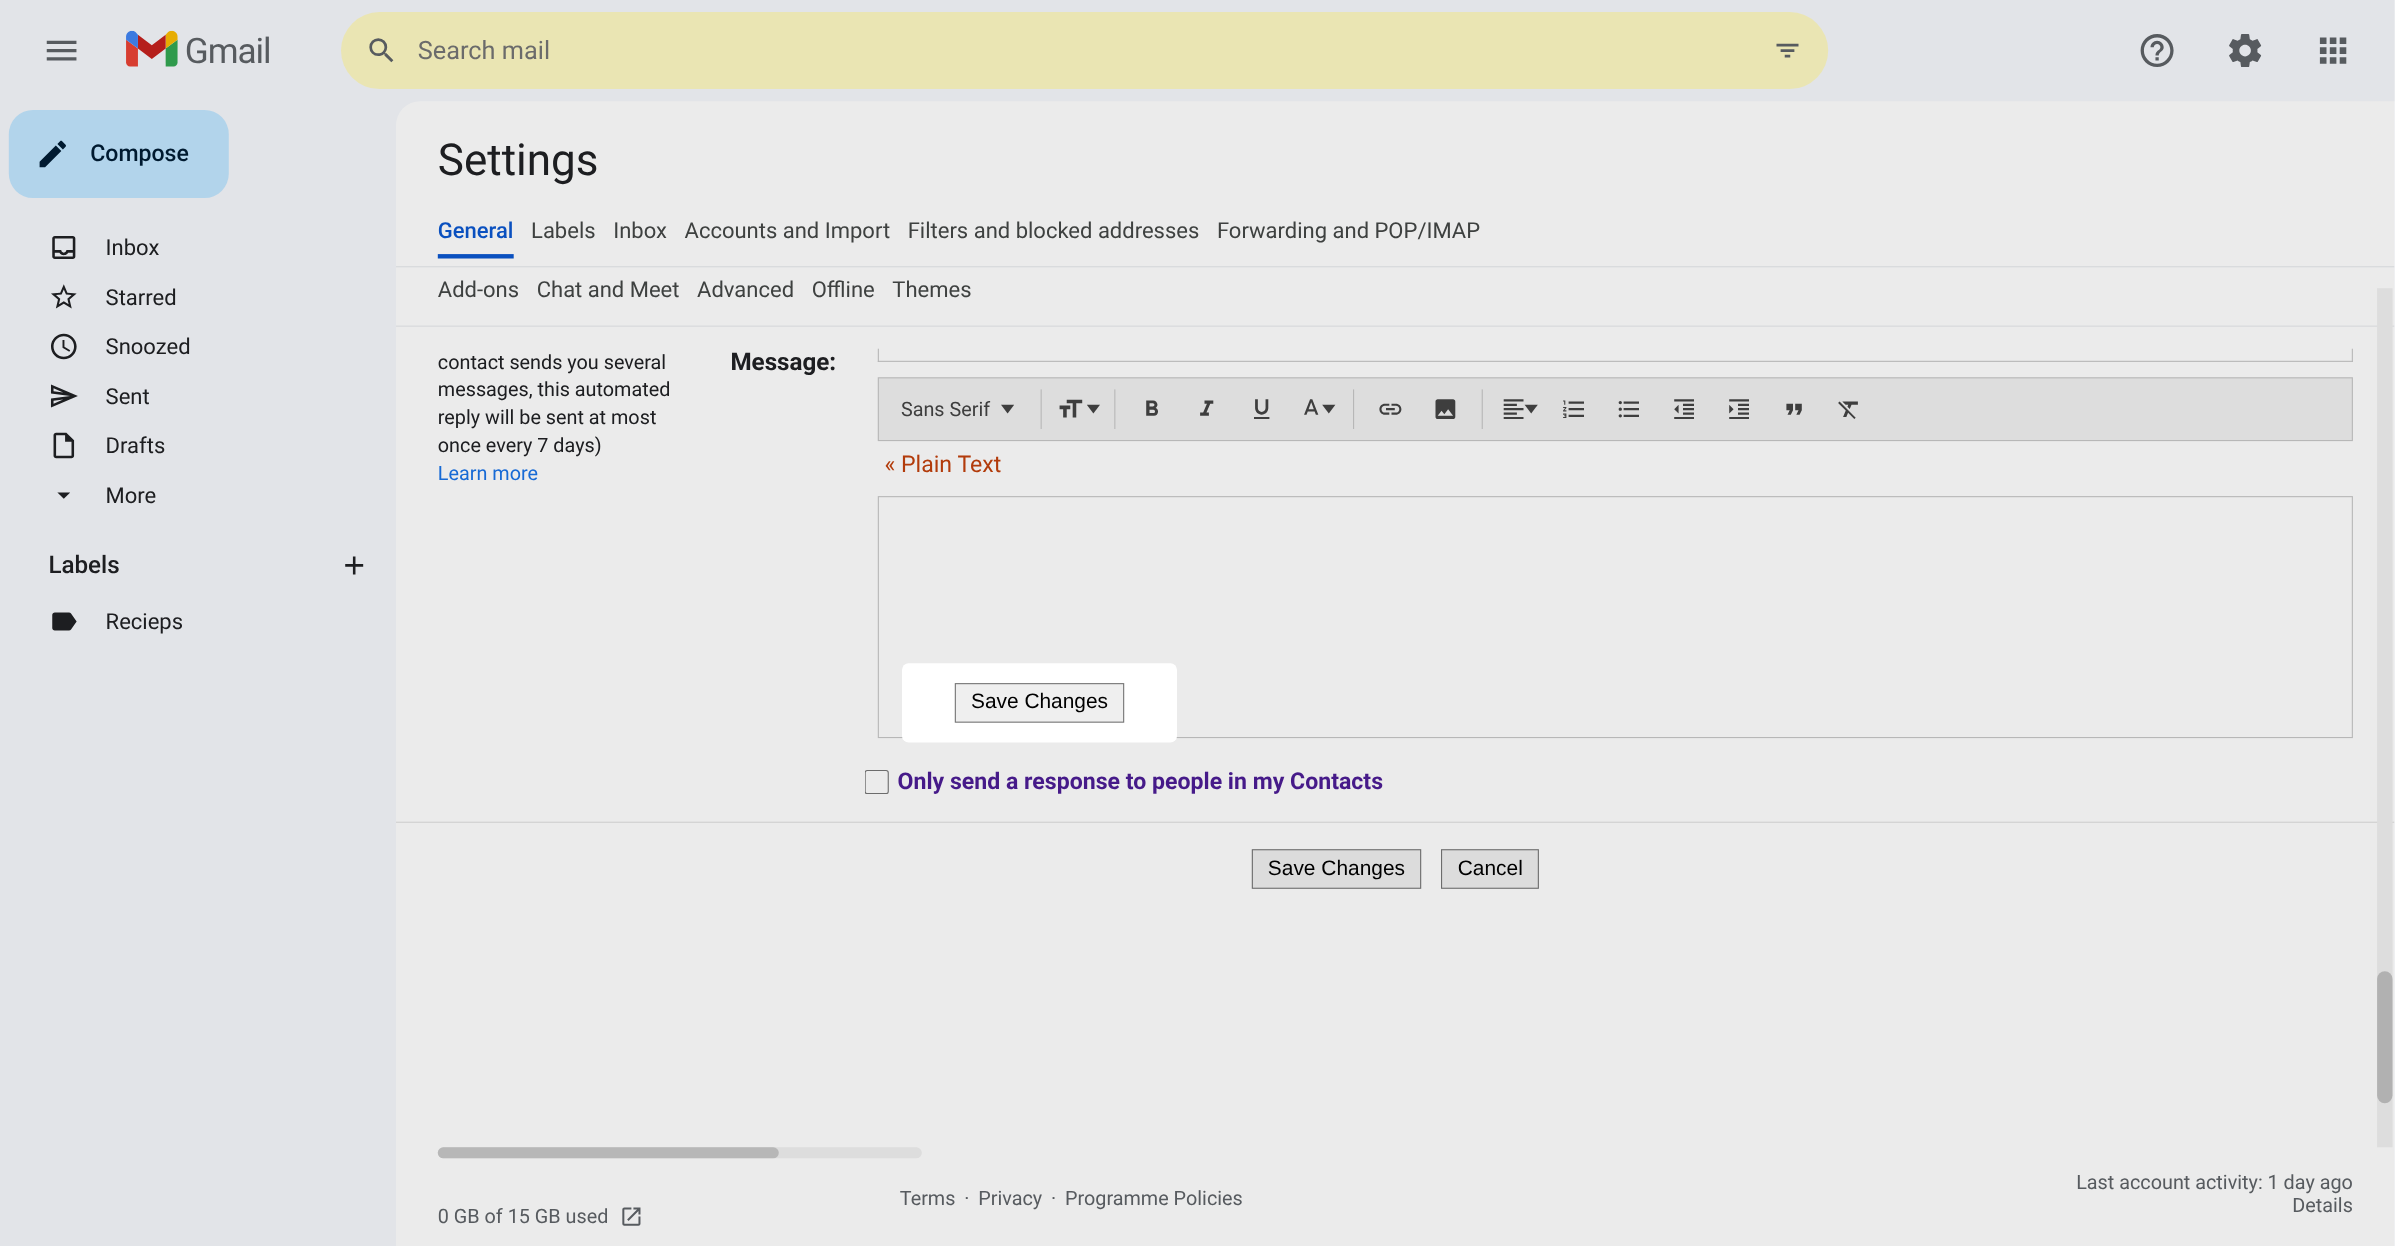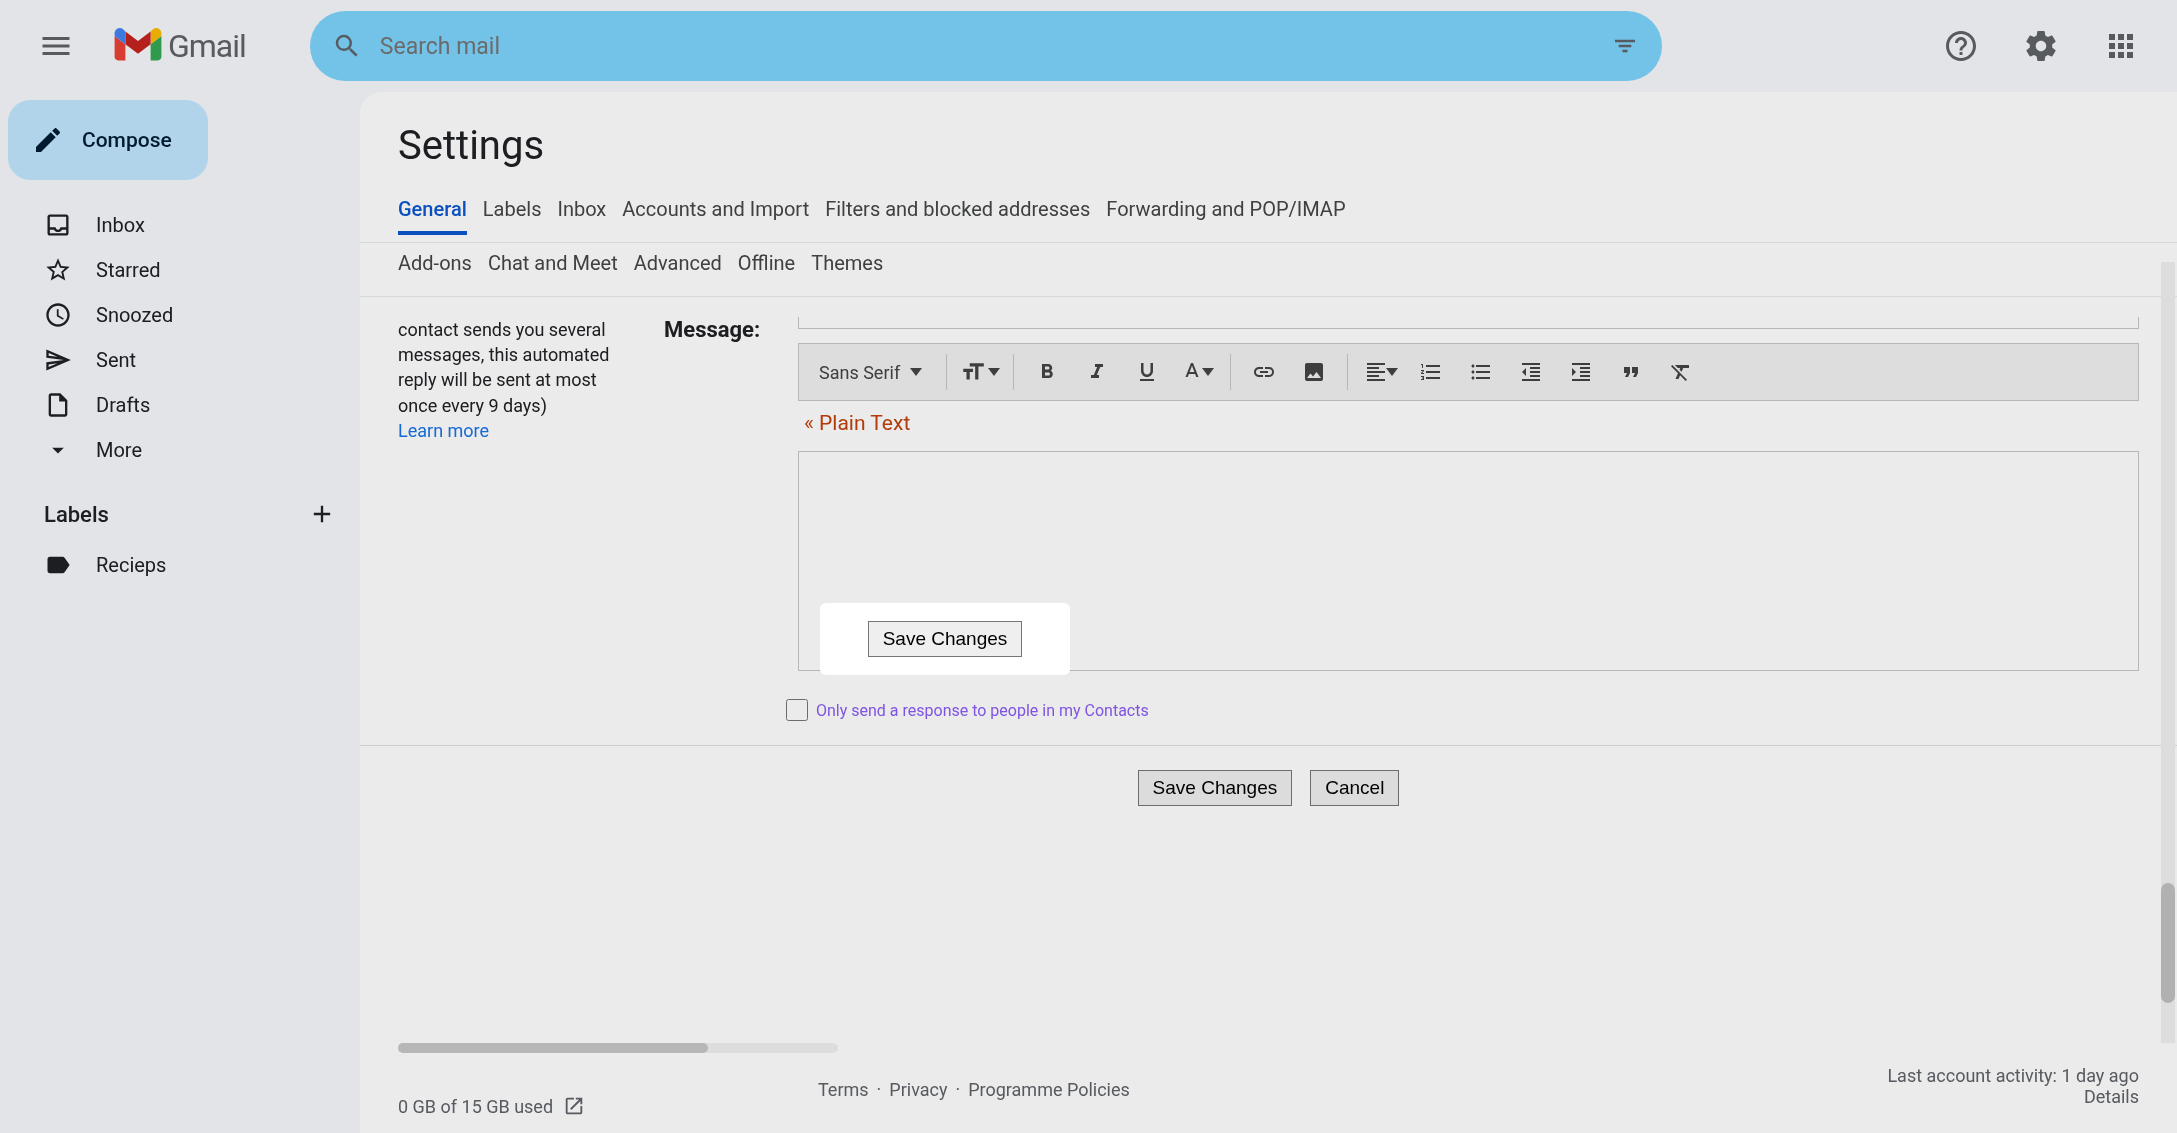--- a/index.html
+++ b/index.html
@@ -3,21 +3,21 @@
 <meta charset="utf-8">
 <style>
 *{box-sizing:border-box;margin:0;padding:0;font-family:'Google Sans',Roboto,Arial,sans-serif}
 body{background:#f6f8fc;width:2177px;height:1133px;overflow:hidden;position:relative}
 body::after{content:"";position:absolute;inset:0;background:rgba(0,0,0,.08);pointer-events:none;z-index:5}
 .header{height:92px;display:flex;align-items:center;padding:0 22px;gap:28px}
 .iconbtn{width:68px;height:68px;border-radius:50%;display:flex;align-items:center;justify-content:center;color:#5f6368;cursor:pointer}
 .iconbtn svg{width:36px;height:36px}
 .logo{display:flex;align-items:center;gap:6px;margin-left:-4px}
 .logo-text{font-size:32px;color:#5f6368;letter-spacing:-1px}
-.search{flex:0 0 1352px;height:70px;margin-left:36px;background:#7dd3fc;border-radius:35px;display:flex;align-items:center;padding:0 22px;gap:18px}
+.search{flex:0 0 1352px;height:70px;margin-left:36px;background:#fef9c3;border-radius:35px;display:flex;align-items:center;padding:0 22px;gap:18px}
 .search input{flex:1;border:none;background:transparent;font-size:23px;color:#5f6368;outline:none}
 .header-right{margin-left:auto;display:flex;align-items:center;gap:12px}
 .main{display:flex;height:calc(100% - 92px)}
 .sidebar{width:360px;padding:8px 0 0 8px}
 .compose{width:200px;height:80px;border-radius:22px;background:#c2e7ff;display:flex;align-items:center;gap:18px;padding-left:24px;font-size:21px;color:#001d35;font-weight:500;margin-bottom:22px;cursor:pointer}
 .navitem{height:45px;border-radius:0 22px 22px 0;display:flex;align-items:center;gap:24px;padding-left:36px;font-size:20px;color:#202124;cursor:pointer}
 .navitem svg,.navitem .chev{width:28px;height:28px;color:#202124;flex-shrink:0}
 .labels-h{font-size:22px;font-weight:500;color:#202124;padding:28px 24px 14px 36px;display:flex;align-items:center;justify-content:space-between}
 .labels-h .plus{width:28px;height:28px;color:#202124}
 .content{flex:1;background:#fff;border-radius:22px 0 0 0;padding:18px 0 12px 0;position:relative;overflow:hidden}
@@ -33,21 +33,21 @@
 .msglabel{font-size:22px;font-weight:700;color:#202124;margin-bottom:8px}
 .toolbar{height:58px;background:#f0f0f0;border:1px solid #c7c7c7;display:flex;align-items:center;padding:0 10px;gap:4px}
 .tb{height:40px;display:flex;align-items:center;justify-content:center;color:#444;border-radius:4px;cursor:pointer}
 .tb.font{width:auto;padding:0 14px 0 10px;gap:10px;font-size:18px;color:#444}
 .tb.w{width:46px}
 .sep{width:1px;height:36px;background:#c7c7c7;margin:0 6px}
 .plain{color:#c2410c;font-size:21px;display:inline-block;margin:10px 0 16px 6px;cursor:pointer}
 .editor{width:100%;height:220px;border:1px solid #c7c7c7;background:#fff}
 .chk{display:flex;align-items:center;gap:8px;margin:28px 0 24px -12px}
 .chk input{width:22px;height:22px}
-.chk label{font-size:16px;font-weight:400;color:#8b5cf6}
+.chk label{font-size:21px;font-weight:700;color:#4c1d95}
 .divider{height:1px;background:#e0e0e0;margin:0 -38px 24px -38px}
 .actions{display:flex;justify-content:center;gap:18px;margin-bottom:30px}
 .actions button{font-size:19px;padding:6px 14px;background:#efefef;border:1px solid #767676;cursor:pointer;font-family:Arial}
 .highlight{position:absolute;left:820px;top:603px;width:250px;height:72px;border-radius:6px;background:#fff;z-index:10;display:flex;align-items:center;justify-content:center;box-shadow:0 0 0 9999px rgba(0,0,0,0)}
 .footer{position:absolute;bottom:0;left:0;right:0;height:90px;padding:16px 38px 0 38px;display:flex;align-items:flex-start;font-size:18px;color:#5f6368}
 .fscroll{position:absolute;left:38px;top:0;width:440px;height:10px;background:#f0f0f0;border-radius:5px}
 .fscroll::before{content:"";position:absolute;left:0;top:0;width:310px;height:10px;background:#c7c7c7;border-radius:5px}
 .fcenter{margin:20px auto 0 420px;display:flex;gap:8px}
 .fcenter a{color:#5f6368;text-decoration:none}
 .fright{margin-left:auto;text-align:right;margin-top:6px}
@@ -176,21 +176,21 @@
       <div class="tab">Add-ons</div>
       <div class="tab">Chat and Meet</div>
       <div class="tab">Advanced</div>
       <div class="tab">Offline</div>
       <div class="tab">Themes</div>
     </div>
 
     <div class="body">
       <div class="row">
         <div class="desc">
-          <span>contact sends you several messages, this automated reply will be sent at most once every 9 days)</span><br>
+          <span>contact sends you several messages, this automated reply will be sent at most once every 7 days)</span><br>
           <a href="#">Learn more</a>
         </div>
         <div style="width:110px">
           <div class="msglabel">Message:</div>
         </div>
         <div class="msgcol">
           <div style="height:12px;border:1px solid #c7c7c7;border-top:none;margin-bottom:14px"></div>
           <div class="toolbar">
             <div class="tb font">
                 <span>Sans Serif</span>

